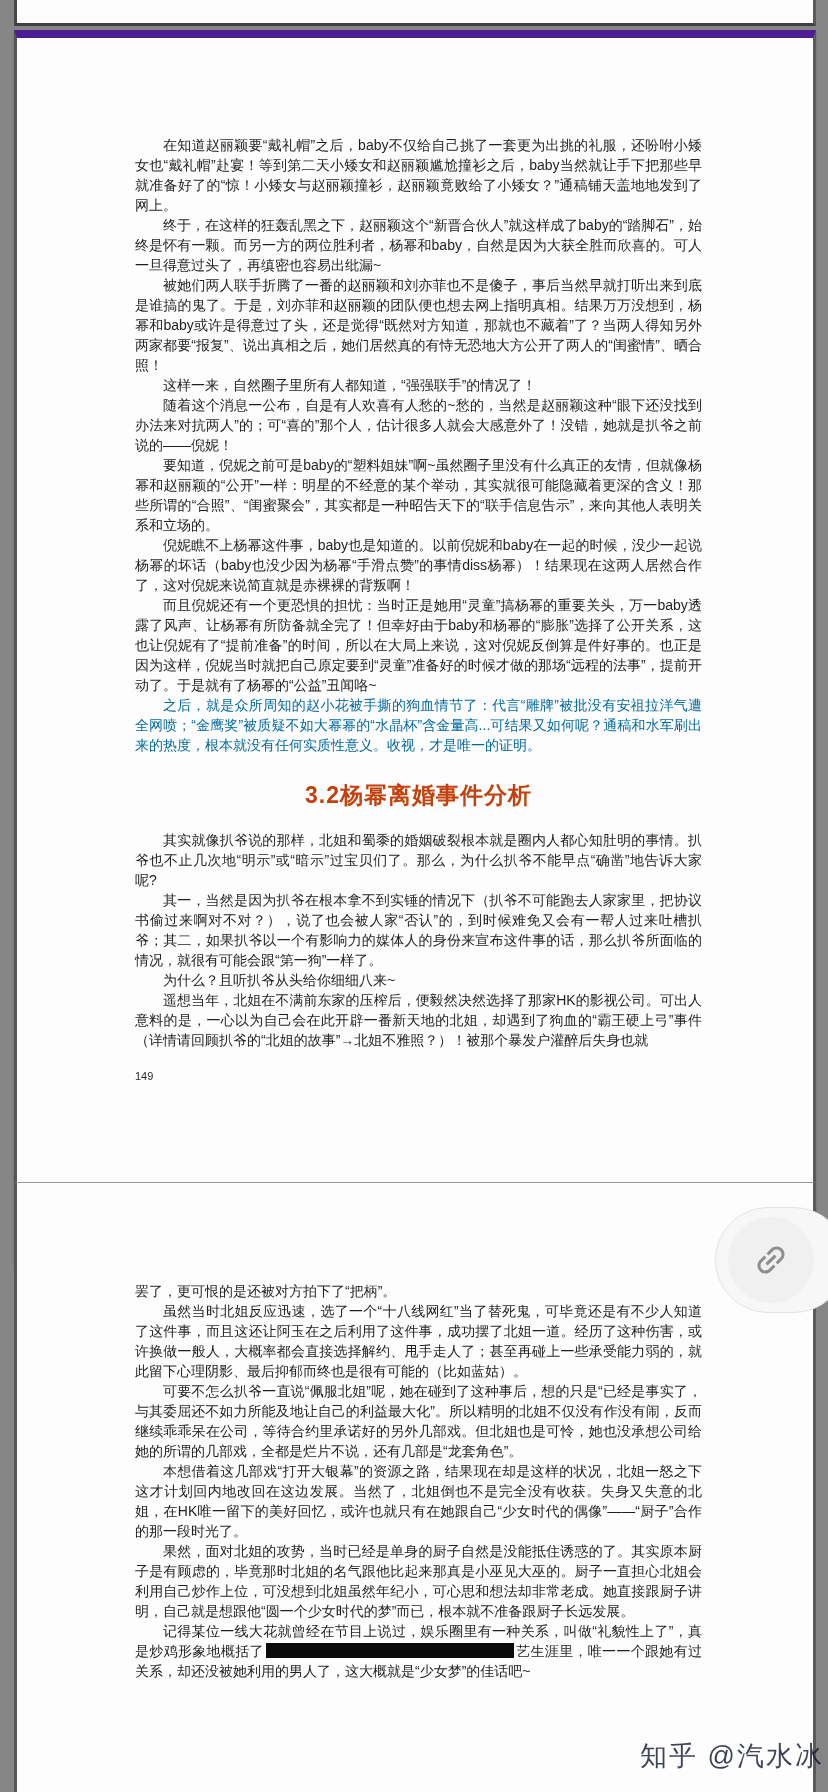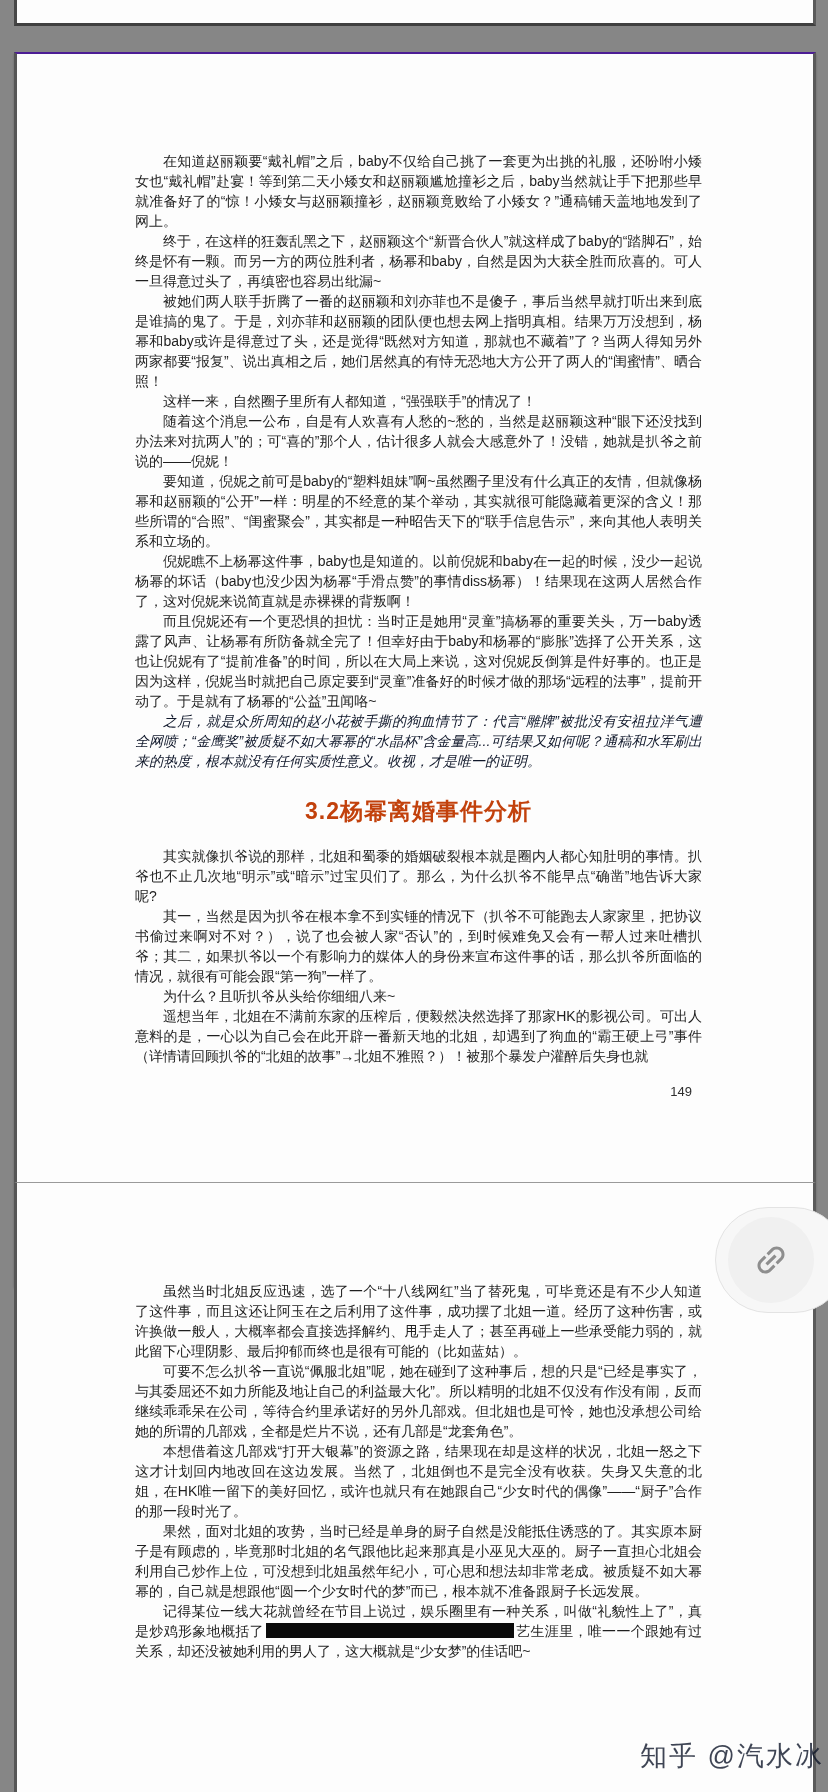--- a/index.html
+++ b/index.html
@@ -13,41 +13,41 @@
     position:absolute;left:14px;top:0;width:802px;height:26px;
     background:#fdfdfd;box-sizing:border-box;
     border-left:3px solid #474747;border-right:3px solid #5a5a5a;
     border-bottom:3px solid #3f3f3f;
   }
   .doc-page{
     position:absolute;left:14px;width:802px;background:#fdfdfd;
     box-sizing:border-box;
     border-left:3px solid #565656;border-right:3px solid #5a5a5a;
   }
-  .page-one{top:52px;height:1234px;border-top:2px solid #4c1d95;
+  .page-one{top:30px;height:1234px;border-top:8px solid #4c1d95;
     box-shadow:0 2px 2px rgba(0,0,0,0.25);}
   .page-two{top:1182px;height:680px;border-top:1px solid #9a9a9a;}
   .page-body{
     position:absolute;left:118px;width:567px;
     font-size:14px;line-height:20px;color:#1f1f1f;
     text-align:justify;
   }
   .page-one .page-body{top:97px;}
   .page-two .page-body{top:98px;}
   .page-body p{margin:0;text-indent:2em;}
   .page-body p.no-indent{text-indent:0;}
-  .page-body p.muted{color:#0f172a;font-style:italic;}
+  .page-body p.muted{color:#0369a1;}
   .section-heading{
     font-size:23px;font-weight:bold;color:#c2410c;text-align:center;
     text-indent:0 !important;margin:30px 0 25px 0 !important;
     letter-spacing:1px;
   }
   .page-number{
     margin-top:16px !important;text-indent:0 !important;
-    text-align:right;padding-right:10px;font-size:13px;color:#2e2e2e;
+    text-align:left;padding-right:10px;font-size:11px;color:#2e2e2e;
   }
   .redact{
     display:inline-block;width:248px;height:15px;background:#0a0a0a;
     vertical-align:-2px;margin:0 2px;
   }
   
   .link-button{
     position:absolute;left:715px;top:1207px;width:132px;height:106px;
     border-radius:53px;background:#f7f7f7;border:1px solid #e3e3e3;
     box-sizing:border-box;z-index:6;
@@ -86,24 +86,25 @@
     <p>其实就像扒爷说的那样，北姐和蜀黍的婚姻破裂根本就是圈内人都心知肚明的事情。扒爷也不止几次地“明示”或“暗示”过宝贝们了。那么，为什么扒爷不能早点“确凿”地告诉大家呢?</p>
     <p>其一，当然是因为扒爷在根本拿不到实锤的情况下（扒爷不可能跑去人家家里，把协议书偷过来啊对不对？），说了也会被人家“否认”的，到时候难免又会有一帮人过来吐槽扒爷；其二，如果扒爷以一个有影响力的媒体人的身份来宣布这件事的话，那么扒爷所面临的情况，就很有可能会跟“第一狗”一样了。</p>
     <p>为什么？且听扒爷从头给你细细八来~</p>
     <p>遥想当年，北姐在不满前东家的压榨后，便毅然决然选择了那家HK的影视公司。可出人意料的是，一心以为自己会在此开辟一番新天地的北姐，却遇到了狗血的“霸王硬上弓”事件（详情请回顾扒爷的“北姐的故事”→北姐不雅照？）！被那个暴发户灌醉后失身也就</p>
     <p class="page-number">149</p>
   </div>
 </div>
 
 <div class="doc-page page-two">
   <div class="page-body">
+    <p class="no-indent">罢了，更可恨的是还被对方拍下了“把柄”。</p>
     <p>虽然当时北姐反应迅速，选了一个“十八线网红”当了替死鬼，可毕竟还是有不少人知道了这件事，而且这还让阿玉在之后利用了这件事，成功摆了北姐一道。经历了这种伤害，或许换做一般人，大概率都会直接选择解约、甩手走人了；甚至再碰上一些承受能力弱的，就此留下心理阴影、最后抑郁而终也是很有可能的（比如蓝姑）。</p>
     <p>可要不怎么扒爷一直说“佩服北姐”呢，她在碰到了这种事后，想的只是“已经是事实了，与其委屈还不如力所能及地让自己的利益最大化”。所以精明的北姐不仅没有作没有闹，反而继续乖乖呆在公司，等待合约里承诺好的另外几部戏。但北姐也是可怜，她也没承想公司给她的所谓的几部戏，全都是烂片不说，还有几部是“龙套角色”。</p>
     <p>本想借着这几部戏“打开大银幕”的资源之路，结果现在却是这样的状况，北姐一怒之下这才计划回内地改回在这边发展。当然了，北姐倒也不是完全没有收获。失身又失意的北姐，在HK唯一留下的美好回忆，或许也就只有在她跟自己“少女时代的偶像”——“厨子”合作的那一段时光了。</p>
-    <p>果然，面对北姐的攻势，当时已经是单身的厨子自然是没能抵住诱惑的了。其实原本厨子是有顾虑的，毕竟那时北姐的名气跟他比起来那真是小巫见大巫的。厨子一直担心北姐会利用自己炒作上位，可没想到北姐虽然年纪小，可心思和想法却非常老成。被质疑不如大幂幂的，自己就是想跟他“圆一个少女时代的梦”而已，根本就不准备跟厨子长远发展。</p>
+    <p>果然，面对北姐的攻势，当时已经是单身的厨子自然是没能抵住诱惑的了。其实原本厨子是有顾虑的，毕竟那时北姐的名气跟他比起来那真是小巫见大巫的。厨子一直担心北姐会利用自己炒作上位，可没想到北姐虽然年纪小，可心思和想法却非常老成。她直接跟厨子讲明，自己就是想跟他“圆一个少女时代的梦”而已，根本就不准备跟厨子长远发展。</p>
     <p><span>记得某位一线大花就曾经在节目上说过，娱乐圈里有一种关系，叫做“礼貌性上了”，真是炒鸡形象地概括了</span><span class="redact"></span><span>艺生涯里，唯一一个跟她有过关系，却还没被她利用的男人了，这大概就是“少女梦”的佳话吧~</span></p>
   </div>
 </div>
 
 <div class="link-button">
   <div class="inner-circle"></div>
   <svg viewBox="0 0 24 24" xmlns="http://www.w3.org/2000/svg">
     <path d="M3.9 12c0-1.71 1.39-3.1 3.1-3.1h4V7H7c-2.76 0-5 2.24-5 5s2.24 5 5 5h4v-1.9H7c-1.71 0-3.1-1.39-3.1-3.1zM8 13h8v-2H8v2zm9-6h-4v1.9h4c1.71 0 3.1 1.39 3.1 3.1s-1.39 3.1-3.1 3.1h-4V17h4c2.76 0 5-2.24 5-5s-2.24-5-5-5z"></path>
   </svg>
 </div>

